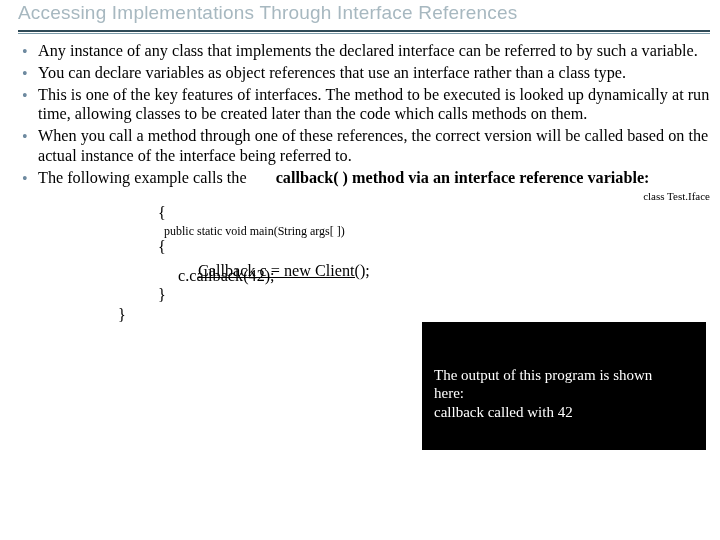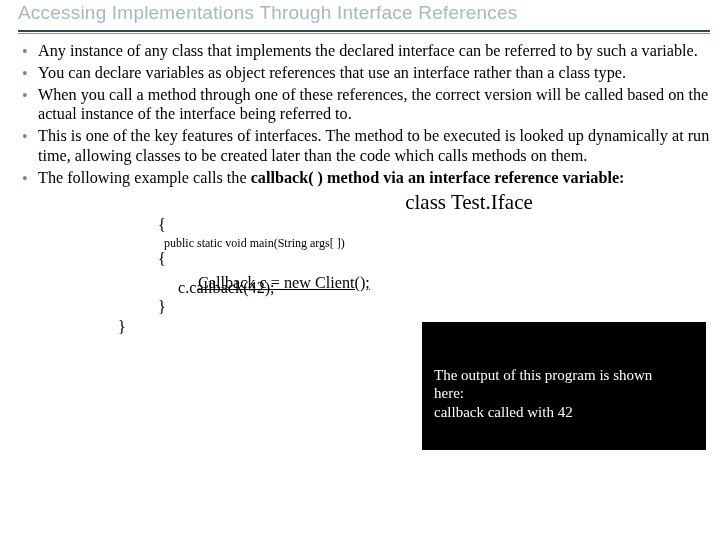--- a/index.html
+++ b/index.html
@@ -50,23 +50,23 @@
   }
   ul.bullets > li::before {
     content: "•";
     position: absolute;
     left: 2px;
     top: 0;
     color: #6e8aa0;
     font-size: 16px;
   }
   .code-center {
-    text-align: center;
+    text-align: right;
     padding-left: 210px;
-    font-size: 21px;
+    font-size: 11px;
     line-height: 1.22;
   }
   .code-line-a { padding-left: 140px; font-size:16.2px; line-height:1.22; }
   .code-line-b { padding-left: 146px; font-size:12px; line-height:1.22; }
   .code-line-c { padding-left: 140px; font-size:16.2px; line-height:1.22; }
   .code-line-overlap {
     position: relative;
     height: 22px;
     font-size:16.2px;
   }
@@ -90,36 +90,36 @@
     bottom: 22px;
     width: 284px;
     height: 128px;
     background: #000000;
     color: #ffffff;
     padding: 44px 10px 10px 12px;
     font-family: "Times New Roman", Times, serif;
     font-size: 15px;
     line-height: 1.22;
   }
-  .li5-inline-bold { font-weight: bold; }
+  .li5-inline-bold { font-weight: bold; margin-left: 25px; }
 </style>
 </head>
 <body>
 
 <div class="slide">
 
   <div class="title">Accessing Implementations Through Interface References</div>
   <div class="rule-top"></div>
   <div class="rule-bottom"></div>
 
   <ul class="bullets">
     <li><span>Any instance of any class that implements the declared interface can be referred to by such a variable.</span></li>
     <li><span>You can declare variables as object references that use an interface rather than a class type.</span></li>
+    <li><span>This is one of the key features of interfaces. The method to be executed is looked up dynamically at run time, allowing classes to be created later than the code which calls methods on them.</span></li>
     <li><span>When you call a method through one of these references, the correct version will be called based on the actual instance of the interface being referred to.</span></li>
-    <li><span>This is one of the key features of interfaces. The method to be executed is looked up dynamically at run time, allowing classes to be created later than the code which calls methods on them.</span></li>
     <li>
       <span>The following example calls the </span><span class="li5-inline-bold">callback( ) method via an interface reference variable:</span>
     </li>
   </ul>
 
   <div class="code-center">class Test.Iface</div>
   <div class="code-line-a">{</div>
   <div class="code-line-b"> public static void main(String args[ ])</div>
   <div class="code-line-c">{</div>
   <div class="code-line-overlap">

